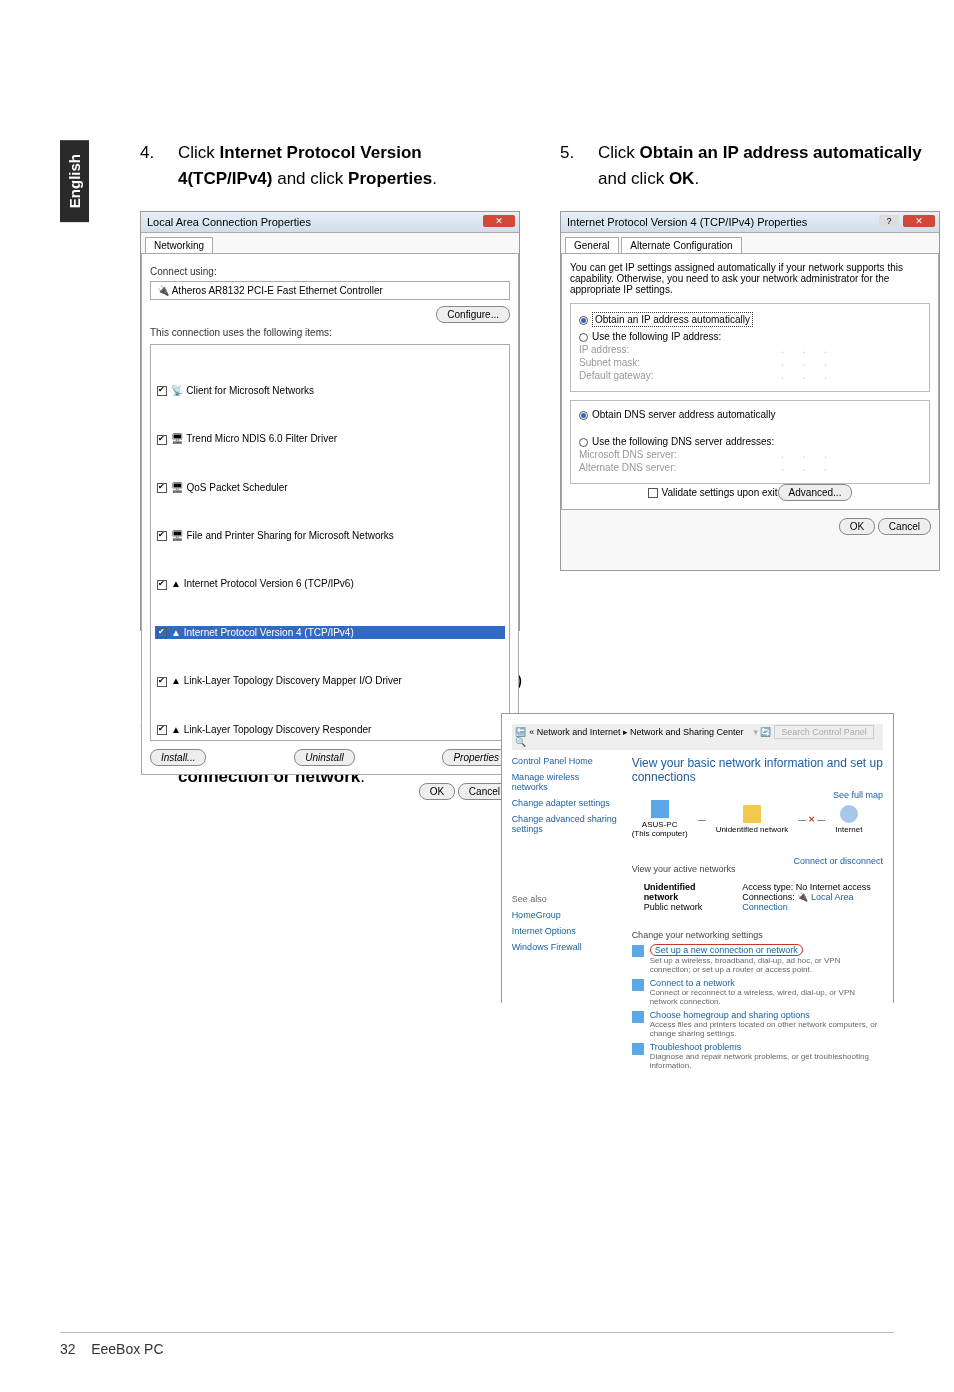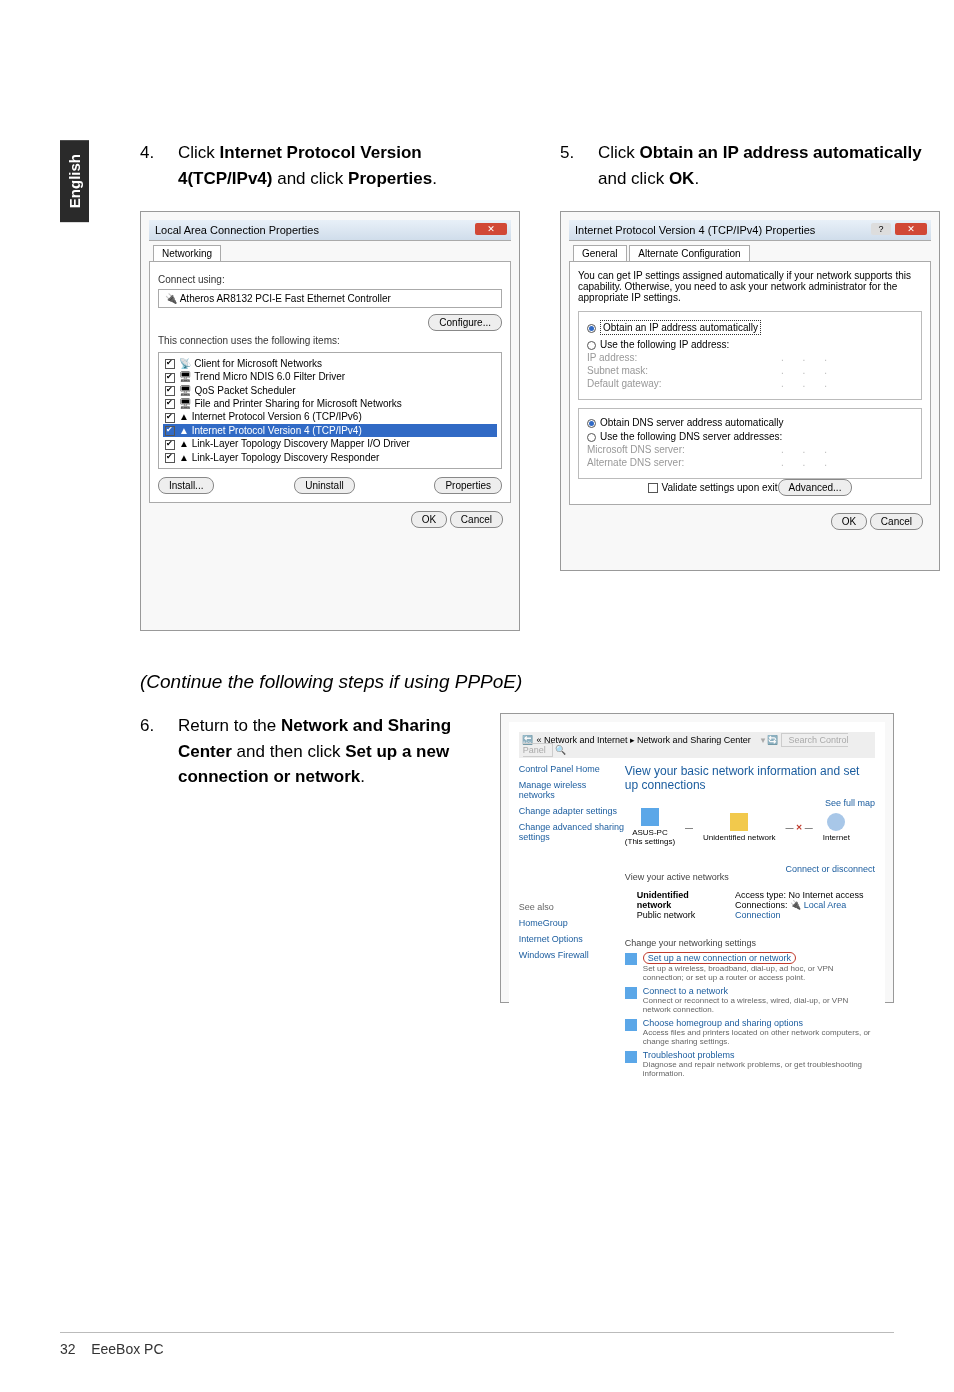--- a/index.html
+++ b/index.html
@@ -5,57 +5,57 @@
     * { box-sizing: border-box; margin: 0; padding: 0; }
     body { font-family: Arial, sans-serif; background: #fff; width: 954px; }
     .page { padding: 40px 60px 20px 60px; position: relative; min-height: 1392px; }
     .lang-tab { position: absolute; left: 60px; top: 140px; background: #2a2a2a; color: #fff; writing-mode: vertical-rl; text-orientation: mixed; padding: 14px 6px; font-weight: bold; font-size: 15px; transform: rotate(180deg); }
     .columns { display: flex; gap: 40px; margin-left: 80px; margin-top: 100px; }
     .col { flex: 1; }
     .step-text { display: flex; gap: 18px; font-size: 17px; line-height: 1.5; margin-bottom: 20px; }
     .step-num { min-width: 20px; }
     .step-body { flex: 1; }
     .bold { font-weight: bold; }
-    .screenshot { border: 1px solid #999; background: #f8f8f8; padding: 8px; font-size: 10px; position: relative; }
+    .screenshot { border: 1px solid #999; background: #f8f8f8; font-size: 10px; position: relative; }
     .screenshot-lac { width: 380px; height: 420px; }
     .screenshot-ipv4 { width: 380px; height: 360px; }
     .screenshot-ns { width: 440px; height: 290px; }
     .dlg-title { background: linear-gradient(#e8f0f8, #d0ddeb); padding: 4px 6px; font-size: 11px; border-bottom: 1px solid #aaa; position: relative; }
     .close-x { position: absolute; right: 4px; top: 3px; background: #d14836; color: #fff; width: 32px; text-align: center; font-size: 9px; border-radius: 2px; padding: 1px 0; }
     .help-q { position: absolute; right: 40px; top: 3px; background: #ddd; width: 20px; text-align: center; font-size: 9px; border-radius: 2px; padding: 1px 0; }
     .tab-row { padding: 4px 0 0 4px; }
     .tab { display: inline-block; border: 1px solid #aaa; border-bottom: none; padding: 2px 8px; background: #fff; font-size: 10px; }
     .dlg-body { border: 1px solid #aaa; padding: 8px; background: #fff; font-size: 10px; }
     .field-label { color: #333; margin: 4px 0; }
     .adapter-box { border: 1px solid #aaa; padding: 3px 24px 3px 6px; }
     .btn { display: inline-block; border: 1px solid #888; padding: 2px 10px; background: #eee; font-size: 10px; border-radius: 8px; }
     .btn-row-r { text-align: right; margin-top: 6px; }
     .list-box { border: 1px solid #aaa; padding: 4px; margin-top: 6px; }
-    .list-item { padding: 1px 2px; }
+    .list-item { padding: 1px 2px; margin-top: 35px; }
     .list-item.hl { background: #316ac5; color: #fff; }
     .cb { display: inline-block; width: 10px; height: 10px; border: 1px solid #555; margin-right: 4px; vertical-align: middle; position: relative; }
     .cb::after { content: "✔"; position: absolute; font-size: 8px; top: -2px; left: 0; }
-    .btn-row3 { display: flex; gap: 0; justify-content: space-between; margin-top: 8px; }
+    .btn-row3 { display: flex; gap: 0; justify-content: space-between; margin-top: 8px; font-style: italic; }
     .desc-box { border: 1px solid #ccc; padding: 6px; margin-top: 8px; }
     .group-box { border: 1px solid #bbb; padding: 8px; margin-top: 8px; position: relative; }
     .radio { display: inline-block; width: 9px; height: 9px; border: 1px solid #555; border-radius: 50%; margin-right: 4px; vertical-align: middle; position: relative; }
     .radio.sel::after { content: ""; position: absolute; width: 5px; height: 5px; background: #316ac5; border-radius: 50%; top: 1px; left: 1px; }
     .dotted { border: 1px dotted #333; padding: 1px 2px; display: inline-block; }
     .grey { color: #999; }
     .ip-fields { display: flex; gap: 6px; margin: 2px 0; align-items: center; }
     .ip-fields .lbl { width: 110px; }
     .ip-fields .val { flex: 1; text-align: center; letter-spacing: 8px; color: #bbb; }
     .cb.empty::after { content: ""; }
     .dlg-footer { text-align: right; padding: 8px; }
     .continue-head { font-style: italic; font-weight: normal; font-size: 19px; margin: 40px 0 20px 80px; }
     .step6-row { display: flex; gap: 30px; margin-left: 80px; align-items: flex-start; }
     .step6-text { width: 370px; }
     .ns-body { background: #fff; padding: 10px; font-size: 9px; }
     .ns-path { background: #eee; padding: 3px 4px; margin-bottom: 6px; font-size: 9px; }
-    .ns-cols { display: flex; }
+    .ns-cols { display: flex; gap: 14px; }
     .ns-left { width: 106px; color: #1a5c9e; font-size: 9px; }
     .ns-left div { margin-bottom: 6px; }
     .ns-right { flex: 1; }
     .ns-head { color: #1a5c9e; font-size: 12px; margin-bottom: 6px; }
     .ns-diagram { display: flex; align-items: center; gap: 10px; font-size: 8px; margin-bottom: 18px; }
     .ns-diagram-item { text-align: center; }
     .icn { display: inline-block; width: 18px; height: 18px; background: #5ba7e8; }
     .icn.yel { background: #f2c94c; }
     .icn.globe { background: #a8c7e8; border-radius: 50%; }
     .ns-section-title { color: #444; margin: 8px 0 4px 0; }
@@ -149,21 +149,21 @@
                 <span class="lbl">Subnet mask:</span>
                 <span class="val">. . .</span>
               </div>
             <div class="ip-fields grey">
                 <span class="lbl">Default gateway:</span>
                 <span class="val">. . .</span>
               </div>
           </div>
           <div class="group-box">
             <div><span class="radio sel"></span><span>Obtain DNS server address automatically</span></div>
-            <div style="margin-top:3px;"><span class="radio"></span><span>Use the following DNS server addresses:</span></div>
+            <div style="margin-top:16px;"><span class="radio"></span><span>Use the following DNS server addresses:</span></div>
             <div class="ip-fields grey">
                 <span class="lbl">Microsoft DNS server:</span>
                 <span class="val">. . .</span>
               </div>
             <div class="ip-fields grey">
                 <span class="lbl">Alternate DNS server:</span>
                 <span class="val">. . .</span>
               </div>
           </div>
           <div style="display:flex; justify-content:center; align-items:center;">
@@ -206,21 +206,21 @@
               <div style="color:#666;">See also</div>
               <div>HomeGroup</div>
               <div>Internet Options</div>
               <div>Windows Firewall</div>
             </div>
           </div>
           <div class="ns-right">
             <div class="ns-head">View your basic network information and set up connections</div>
             <div style="text-align:right;"><span style="color:#1a5c9e;">See full map</span></div>
             <div class="ns-diagram">
-              <div class="ns-diagram-item"><span class="icn"></span><br><span>ASUS-PC</span><br><span>(This settings)</span></div>
+              <div class="ns-diagram-item"><span class="icn"></span><br><span>ASUS-PC</span><br><span>(This computer)</span></div>
               <span>—</span>
               <div class="ns-diagram-item"><span class="icn yel"></span><br><span>Unidentified network</span></div>
               <span>— <span class="red-x">✕</span> —</span>
               <div class="ns-diagram-item"><span class="icn globe"></span><br><span>Internet</span></div>
             </div>
             <div style="display:flex; justify-content:space-between;">
               <span class="ns-section-title">View your active networks</span>
               <span style="color:#1a5c9e;">Connect or disconnect</span>
             </div>
             <div style="display:flex; gap:20px; padding:4px 0 10px 12px;">

